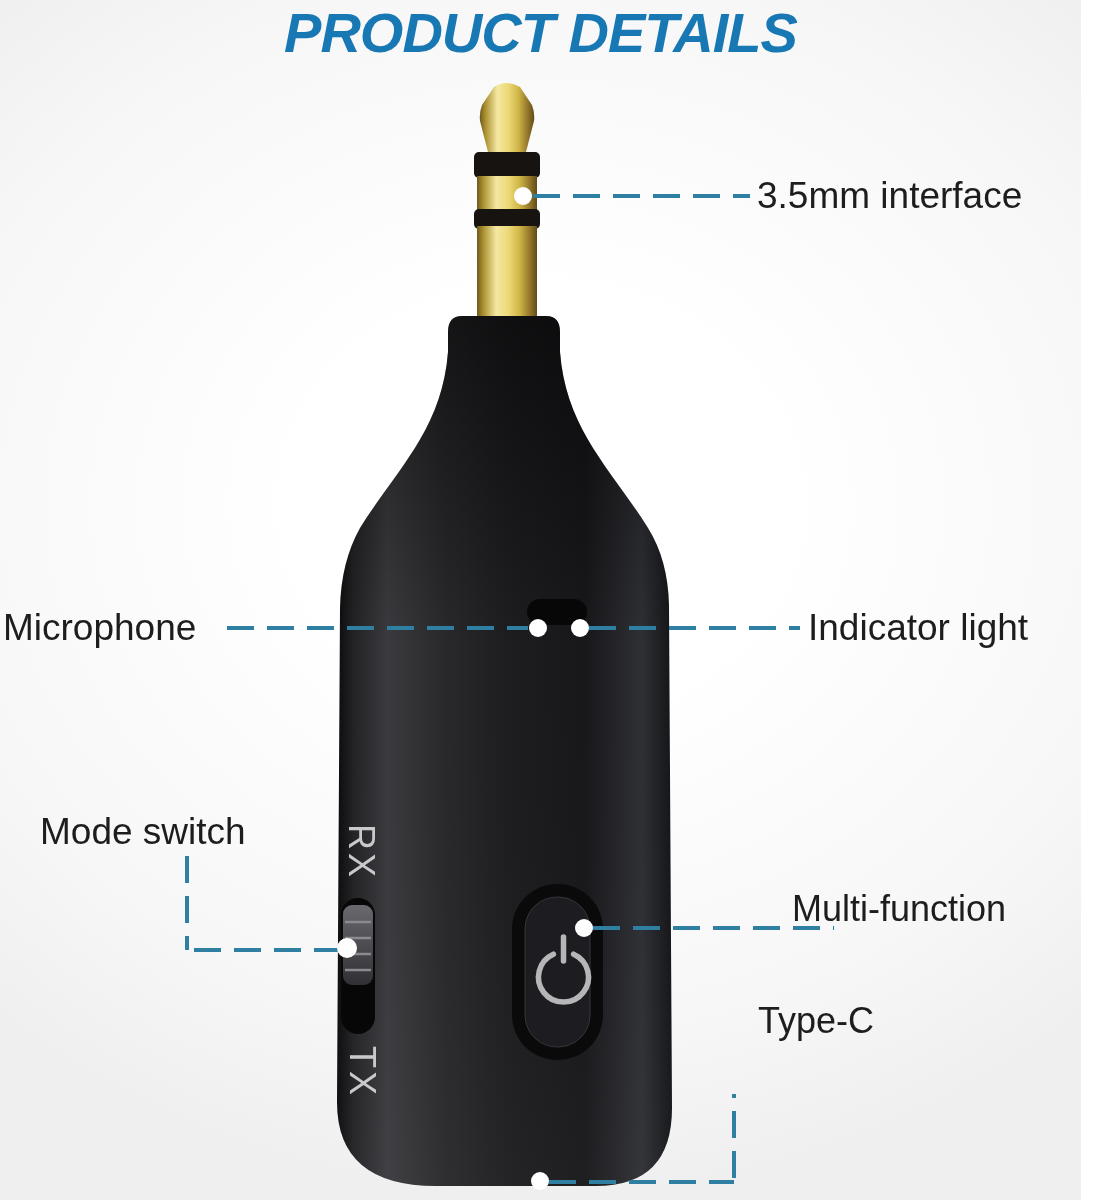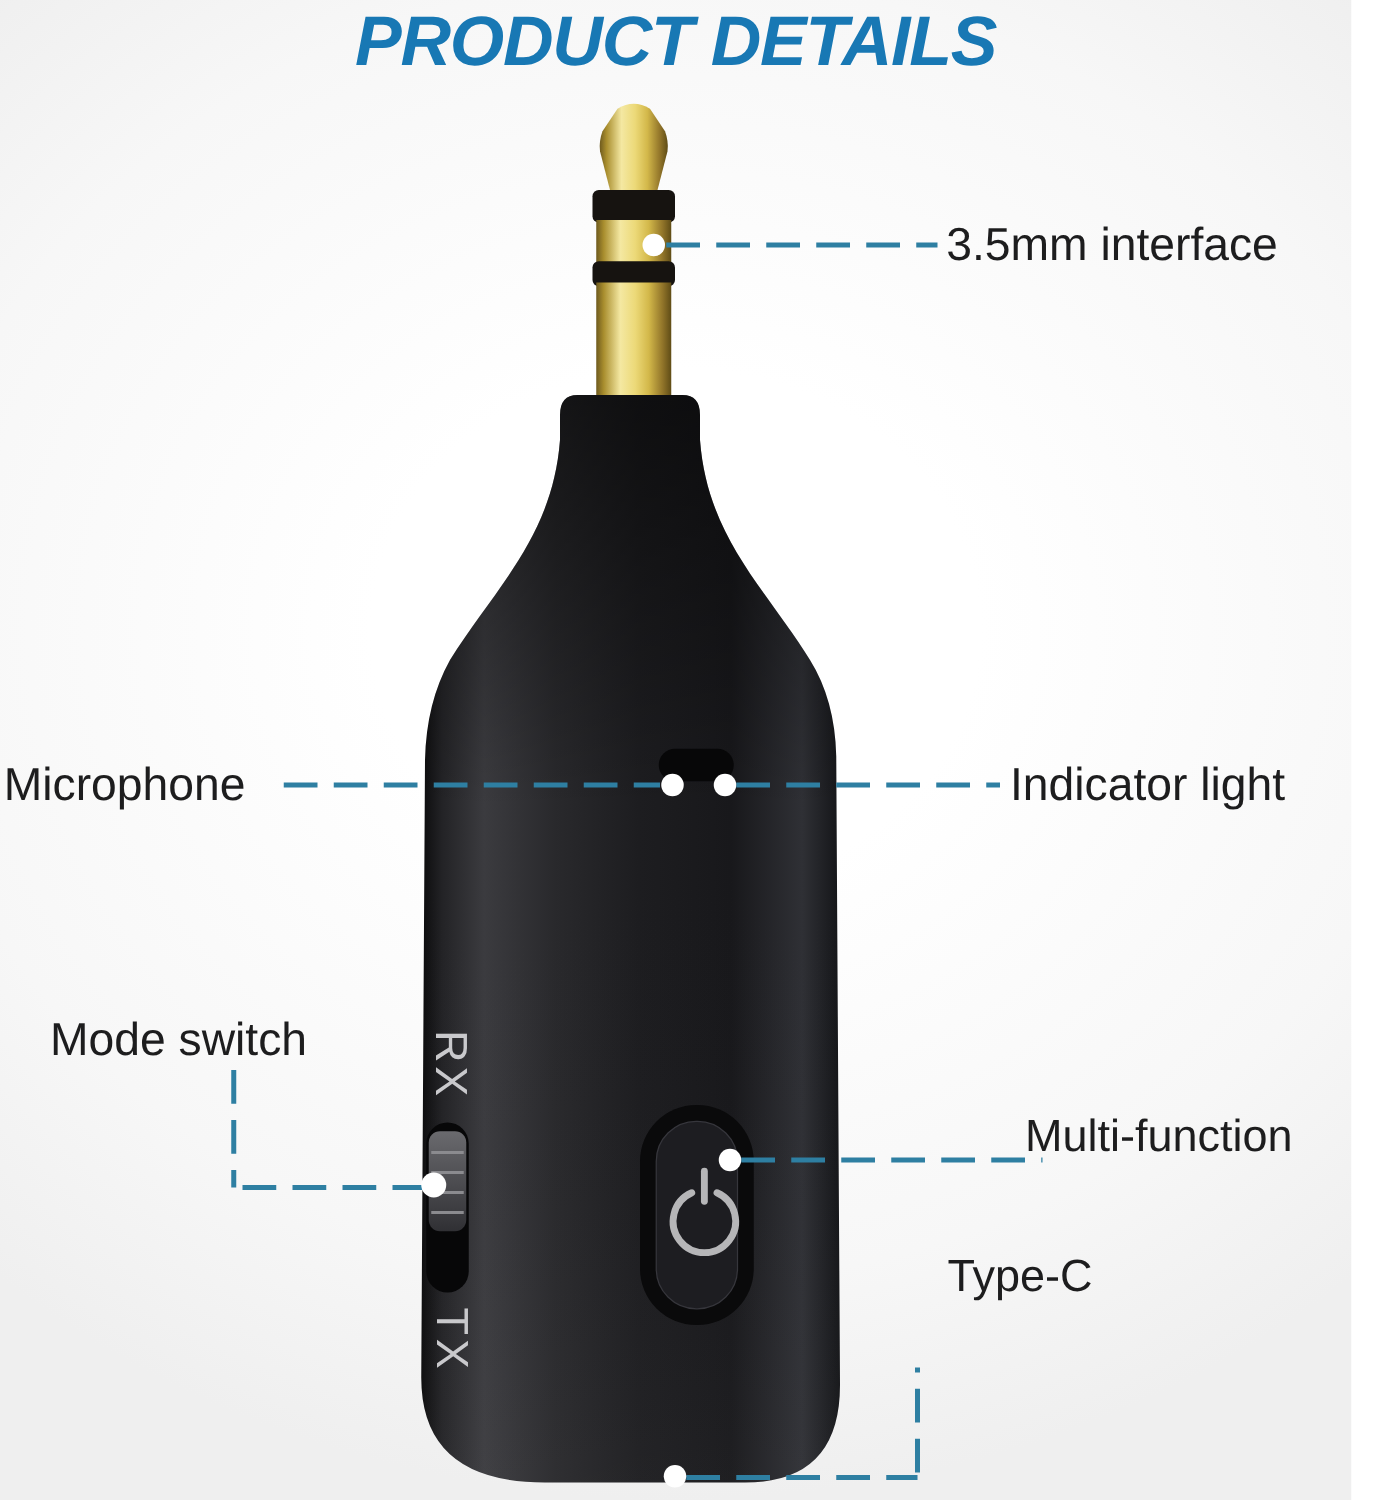--- a/index.html
+++ b/index.html
@@ -28,21 +28,21 @@
     line-height:44px;
     font-weight:500;
     color:#1d1d1e;
     white-space:nowrap;
   }
   .lbl.two{line-height:34px; font-size:36px;}
   #lbl-jack  {left:757px; top:174px;}
   #lbl-mic   {left:3px;   top:606px;text-align:center;}
   #lbl-ind   {left:808px; top:606px;}
   #lbl-mode  {left:40px;  top:810px;}
-  #lbl-multi {left:792px; top:892px;margin-left:28px;}
+  #lbl-multi {left:792px; top:892px;}
   #lbl-typec {left:758px; top:1004px;}
   .callouts line{stroke-width:4; stroke-dasharray:27 13;}
   .rxtx{
     font-family:"Liberation Sans", sans-serif;
     font-size:36px; font-weight:500; letter-spacing:3px;
     fill:#c9c9cc;
   }
 </style>
 </head>
 <body>

